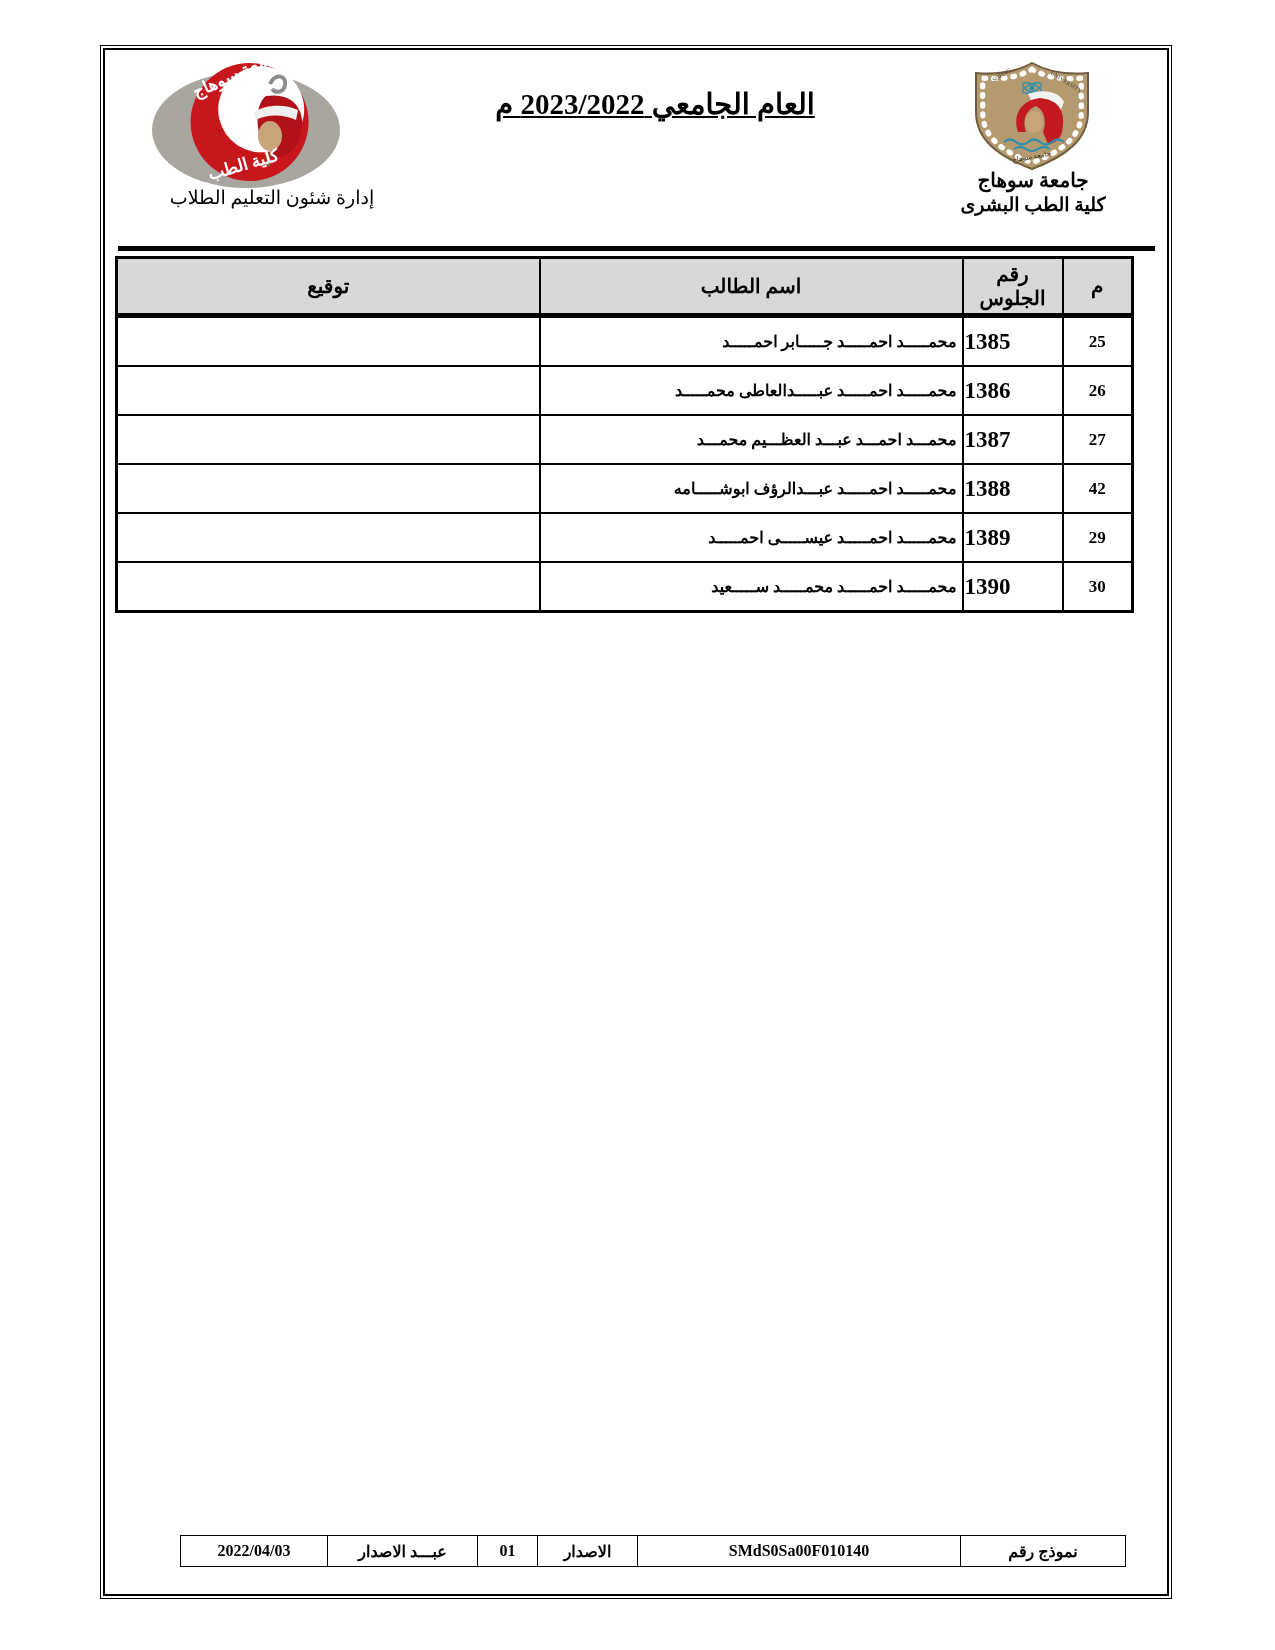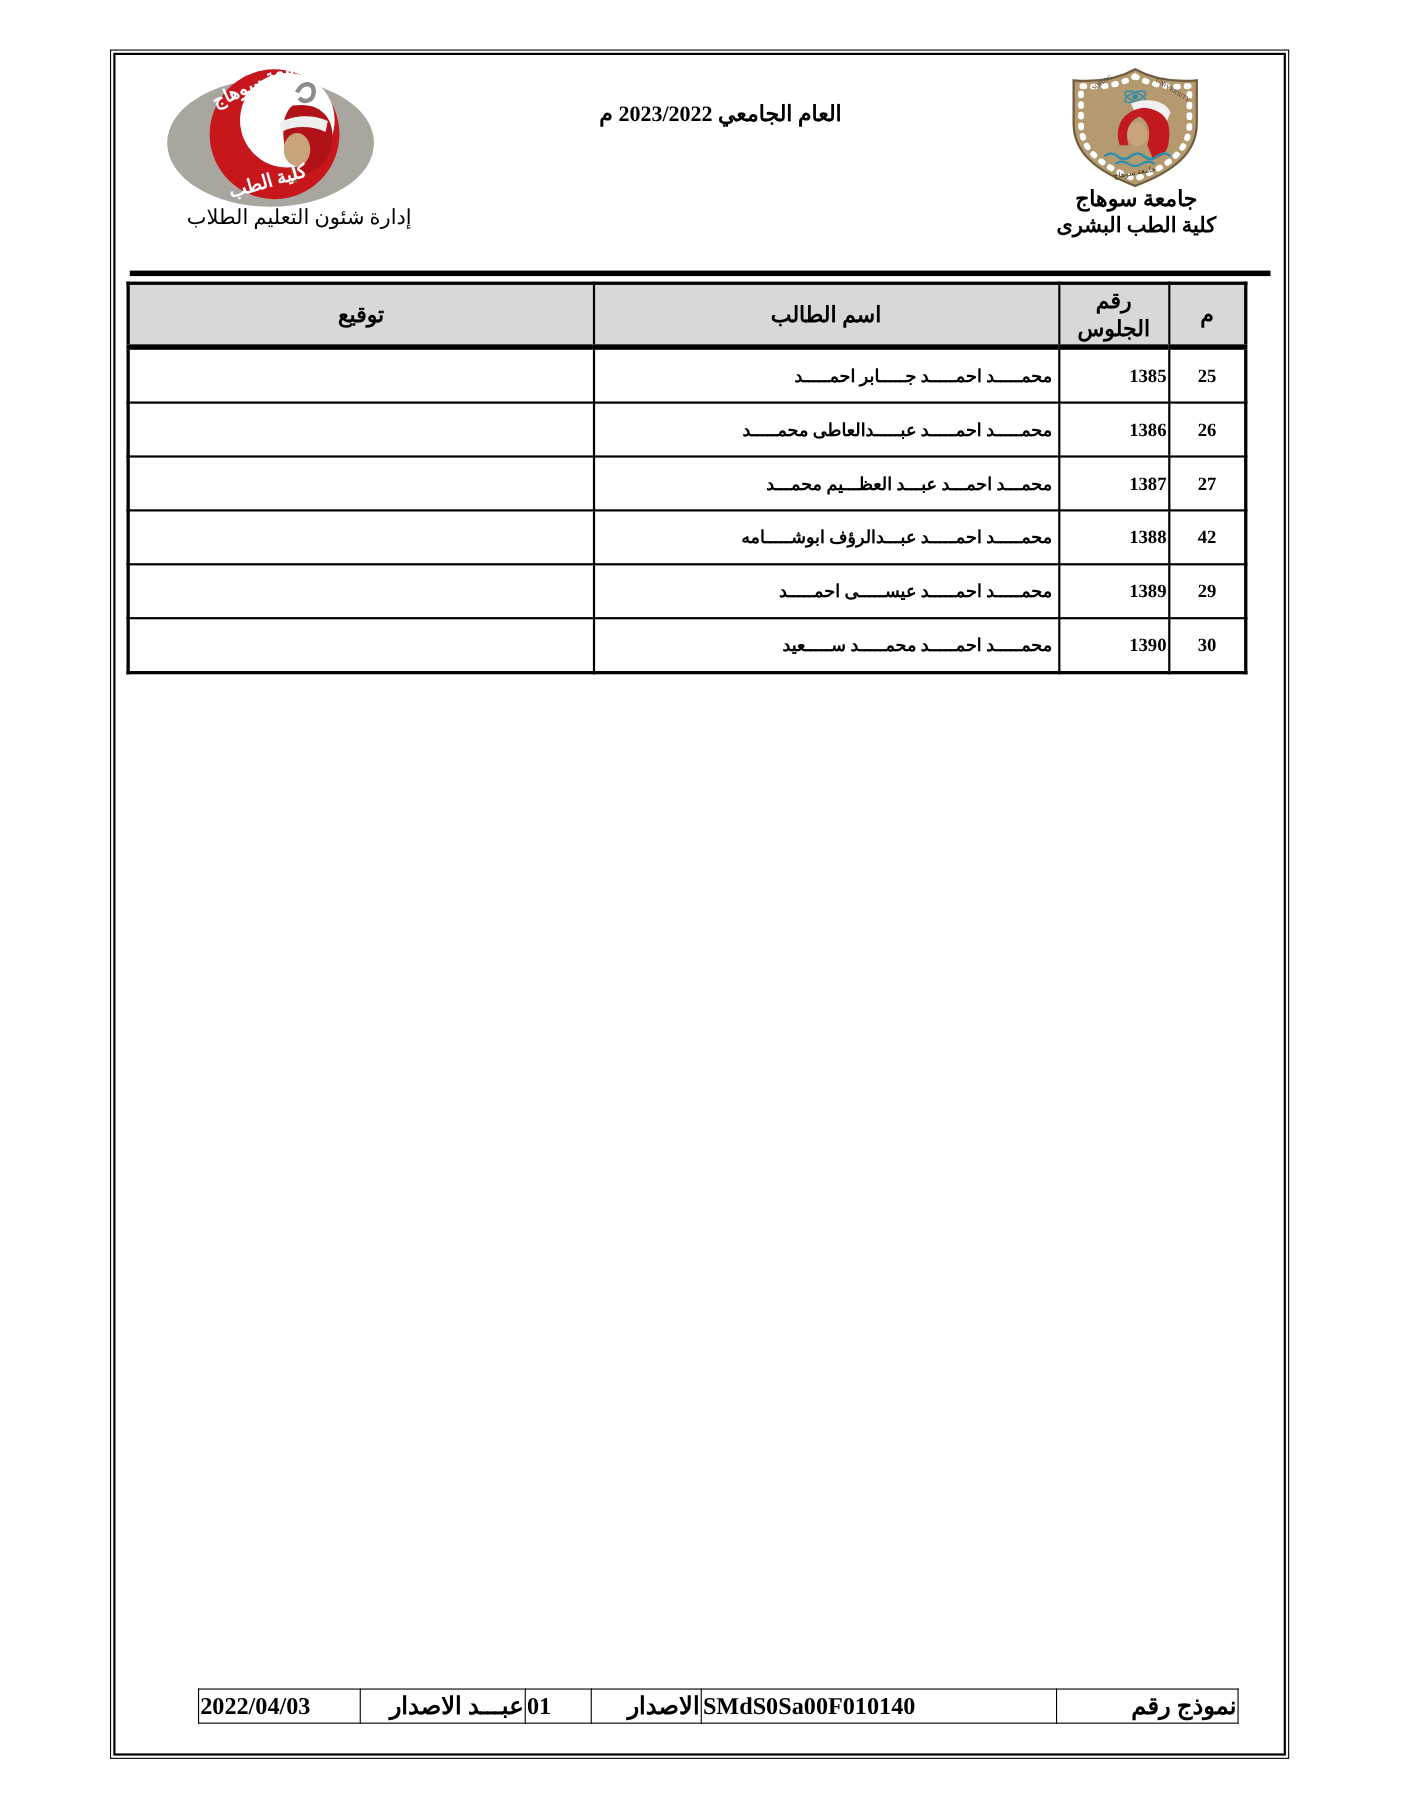--- a/index.html
+++ b/index.html
@@ -11,49 +11,49 @@
   .abs{position:absolute;}
   
   .frame{left:100px;top:45px;width:1070px;height:1552px;border:1px solid #000;}
   .frame::before{content:"";position:absolute;inset:2px;border:2px solid #000;}
   
   .dept-text{left:138px;top:186px;width:268px;text-align:center;
     font-weight:normal;font-size:19px;direction:rtl;}
   .title-block{left:440px;top:84px;width:430px;text-align:center;direction:rtl;}
   .title-block .t1{font-size:25px;font-weight:bold;line-height:34px;}
   .title-block .t2{font-size:23px;font-weight:bold;line-height:34px;}
-  .title-block .t3{font-size:20px;font-weight:bold;line-height:40px;}
+  .title-block .t3{font-size:29px;font-weight:bold;line-height:40px;text-decoration:underline;}
   .org1{left:948px;top:168px;width:170px;text-align:center;font-weight:bold;font-size:20px;direction:rtl;}
   .org2{left:938px;top:193px;width:190px;text-align:center;font-weight:bold;font-size:19px;direction:rtl;}
   .header-rule{left:118px;top:246px;width:1037px;height:5px;background:#000;}
   
   table.roster{
     left:115px;top:256px;width:1016px;position:absolute;
     border-collapse:collapse;table-layout:fixed;direction:rtl;
     border:3px solid #000;
   }
   table.roster th,table.roster td{border:2px solid #000;overflow:hidden;}
   table.roster thead th{
     background:#d8d8d8;border-bottom:5px solid #000;
     font-weight:bold;font-size:20px;height:52px;text-align:center;vertical-align:middle;
   }
   table.roster tbody td{height:45px;vertical-align:middle;}
   td.cell-index{font-weight:bold;font-size:17px;text-align:center;}
-  td.cell-seat{font-weight:bold;font-size:17px;text-align:right;}
+  td.cell-seat{font-weight:bold;font-size:23px;text-align:left;}
   td.cell-name{font-weight:bold;font-size:16px;text-align:right;padding:0 5px;white-space:nowrap;}
   td.cell-sign{background:#fff;}
   
   table.footer{
     left:180px;top:1535px;width:945px;position:absolute;
     border-collapse:collapse;table-layout:fixed;direction:rtl;
     border:1px solid #000;
   }
   table.footer td{
-    border:1px solid #000;height:28px;vertical-align:middle;
-    font-weight:bold;font-size:22px;overflow:hidden;white-space:nowrap;
+    border:1px solid #000;height:28px;text-align:center;vertical-align:middle;
+    font-weight:bold;font-size:16px;overflow:hidden;white-space:nowrap;
   }
   td.ltr{direction:ltr;}
 </style>
 </head>
 <body>
 
 <div class="abs frame"></div>
 
 <svg class="abs" style="left:150px;top:60px;" width="202" height="132" viewBox="0 0 202 132">
   <ellipse cx="96" cy="70" rx="94" ry="58" fill="#a9a6a0"></ellipse>

